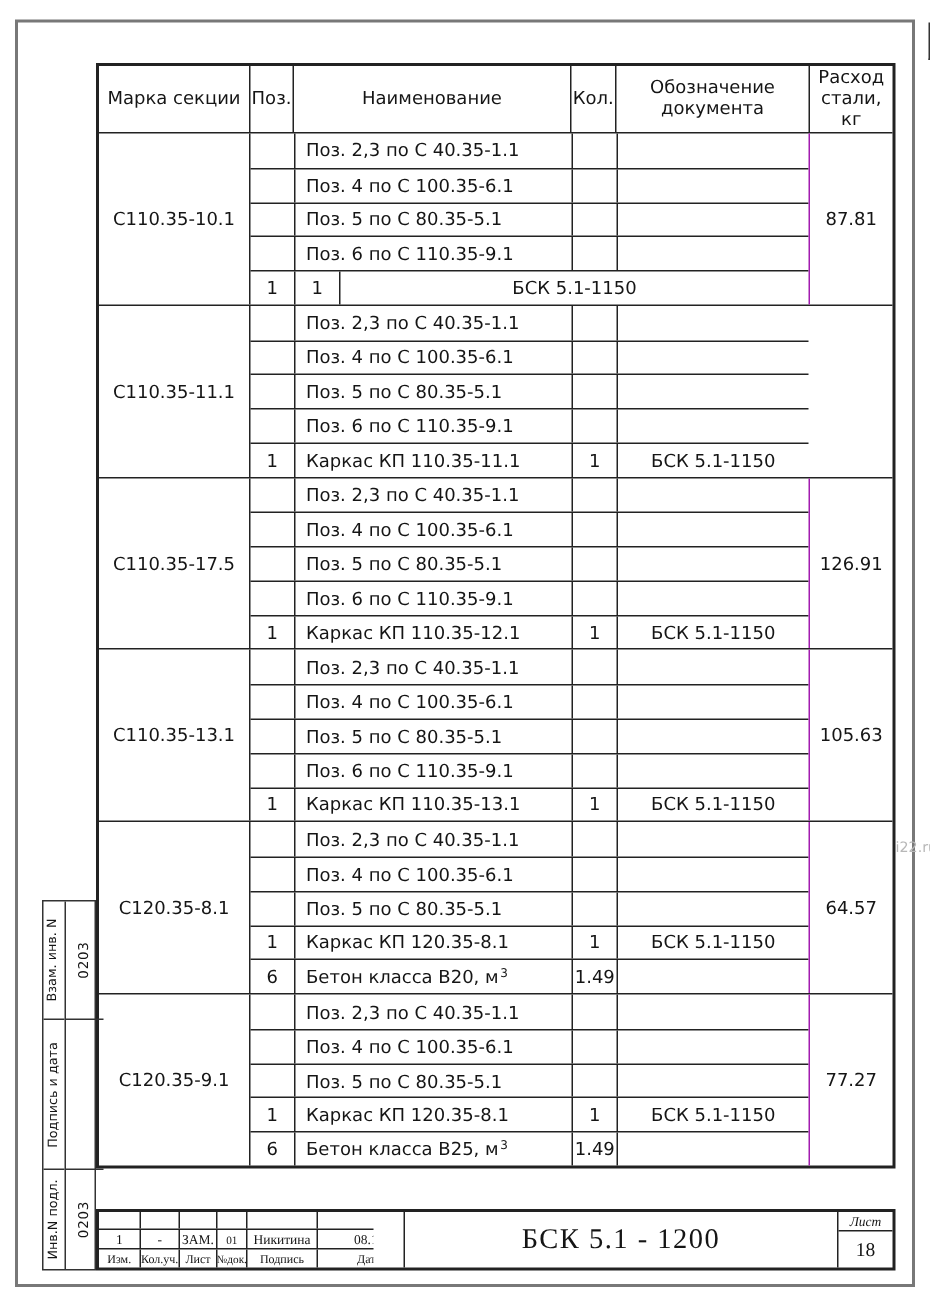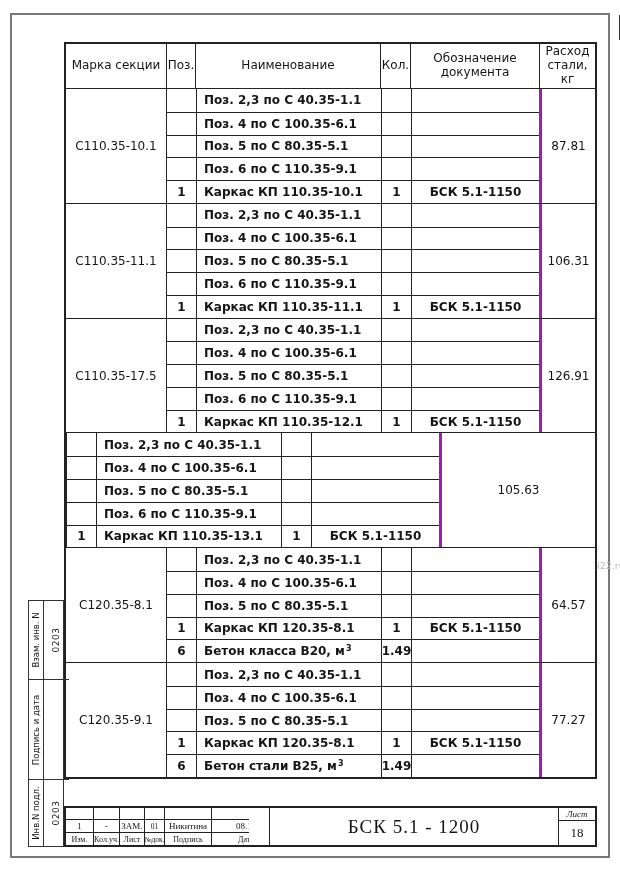--- a/index.html
+++ b/index.html
@@ -36,29 +36,29 @@
   .col-name{width:185px;border-left:1px solid #222;}
   .col-qty{width:30px;border-left:1px solid #222;}
   .col-doc{width:129px;border-left:1px solid #222;}
   .col-steel{flex:1;border-left:1px solid #222;}
 
   .table-section{display:flex;align-items:stretch;}
   .table-section + .table-section{border-top:1px solid #222;}
   .mark-cell{width:100px;display:flex;align-items:center;justify-content:center;
     font-size:12px;}
   .mid{width:373px;border-left:1px solid #222;display:flex;flex-direction:column;}
-  .row{display:flex;height:22.77px;align-items:stretch;font-size:12px;font-weight:bold;}
+  .row{display:flex;height:22.77px;align-items:stretch;font-size:12px;}
   .row + .row{border-top:1px solid #222;}
   .row > div{display:flex;align-items:center;}
   .pos-cell{width:29px;justify-content:center;}
   .name-cell{width:185px;border-left:1px solid #222;padding-left:7px;}
   .name-cell sup{font-size:8px;line-height:0;margin-left:1px;transform:translateY(-2px);}
   .qty-cell{width:30px;border-left:1px solid #222;justify-content:center;}
   .doc-cell{flex:1;border-left:1px solid #222;justify-content:center;}
-  .steel-cell{flex:1;border-left:3px solid #a21caf;display:flex;align-items:center;
+  .steel-cell{flex:1;border-left:1px solid #a21caf;display:flex;align-items:center;
     justify-content:center;font-size:12px;}
 
   
   .left-strip{position:absolute;left:28px;top:600px;width:36px;height:247px;
     border:1px solid #333;display:flex;font-size:8.5px;}
   .strip-col-label{width:15px;border-right:1px solid #333;display:flex;flex-direction:column;}
   .strip-col-value{flex:1;display:flex;flex-direction:column;}
   .strip-cell{display:flex;align-items:center;justify-content:center;overflow:visible;}
   .strip-cell.c1{height:79px;border-bottom:1px solid #333;}
   .strip-cell.c2{height:100px;border-bottom:1px solid #333;}
@@ -142,23 +142,20 @@
           <div class="row">
             <div class="pos-cell"></div>
             <div class="name-cell">
               <span>Поз. 6 по С 110.35-9.1</span>
             </div>
             <div class="qty-cell"></div>
             <div class="doc-cell"></div>
           </div>
           <div class="row">
             <div class="pos-cell">1</div>
-            <div class="name-cell">
-              <span>Каркас КП 110.35-10.1</span>
-            </div>
             <div class="qty-cell">1</div>
             <div class="doc-cell">БСК 5.1-1150</div>
           </div>
         </div>
         <div class="steel-cell">87.81</div>
       </div>
       <div class="table-section">
         <div class="mark-cell">С110.35-11.1</div>
         <div class="mid">
           <div class="row">
@@ -195,21 +192,20 @@
           </div>
           <div class="row">
             <div class="pos-cell">1</div>
             <div class="name-cell">
               <span>Каркас КП 110.35-11.1</span>
             </div>
             <div class="qty-cell">1</div>
             <div class="doc-cell">БСК 5.1-1150</div>
           </div>
         </div>
-        <div class="steel-cell">106.31</div>
       </div>
       <div class="table-section">
         <div class="mark-cell">С110.35-17.5</div>
         <div class="mid">
           <div class="row">
             <div class="pos-cell"></div>
             <div class="name-cell">
               <span>Поз. 2,3 по С 40.35-1.1</span>
             </div>
             <div class="qty-cell"></div>
@@ -244,20 +240,21 @@
             <div class="name-cell">
               <span>Каркас КП 110.35-12.1</span>
             </div>
             <div class="qty-cell">1</div>
             <div class="doc-cell">БСК 5.1-1150</div>
           </div>
         </div>
         <div class="steel-cell">126.91</div>
       </div>
       <div class="table-section">
+        <div class="mark-cell">С110.35-13.1</div>
         <div class="mid">
           <div class="row">
             <div class="pos-cell"></div>
             <div class="name-cell">
               <span>Поз. 2,3 по С 40.35-1.1</span>
             </div>
             <div class="qty-cell"></div>
             <div class="doc-cell"></div>
           </div>
           <div class="row">
@@ -373,21 +370,21 @@
             <div class="pos-cell">1</div>
             <div class="name-cell">
               <span>Каркас КП 120.35-8.1</span>
             </div>
             <div class="qty-cell">1</div>
             <div class="doc-cell">БСК 5.1-1150</div>
           </div>
           <div class="row">
             <div class="pos-cell">6</div>
             <div class="name-cell">
-              <span>Бетон стали В25, м</span>
+              <span>Бетон класса В25, м</span>
               <sup>3</sup>
             </div>
             <div class="qty-cell">1.49</div>
             <div class="doc-cell"></div>
           </div>
         </div>
         <div class="steel-cell">77.27</div>
       </div>
     </div>
 </div>

